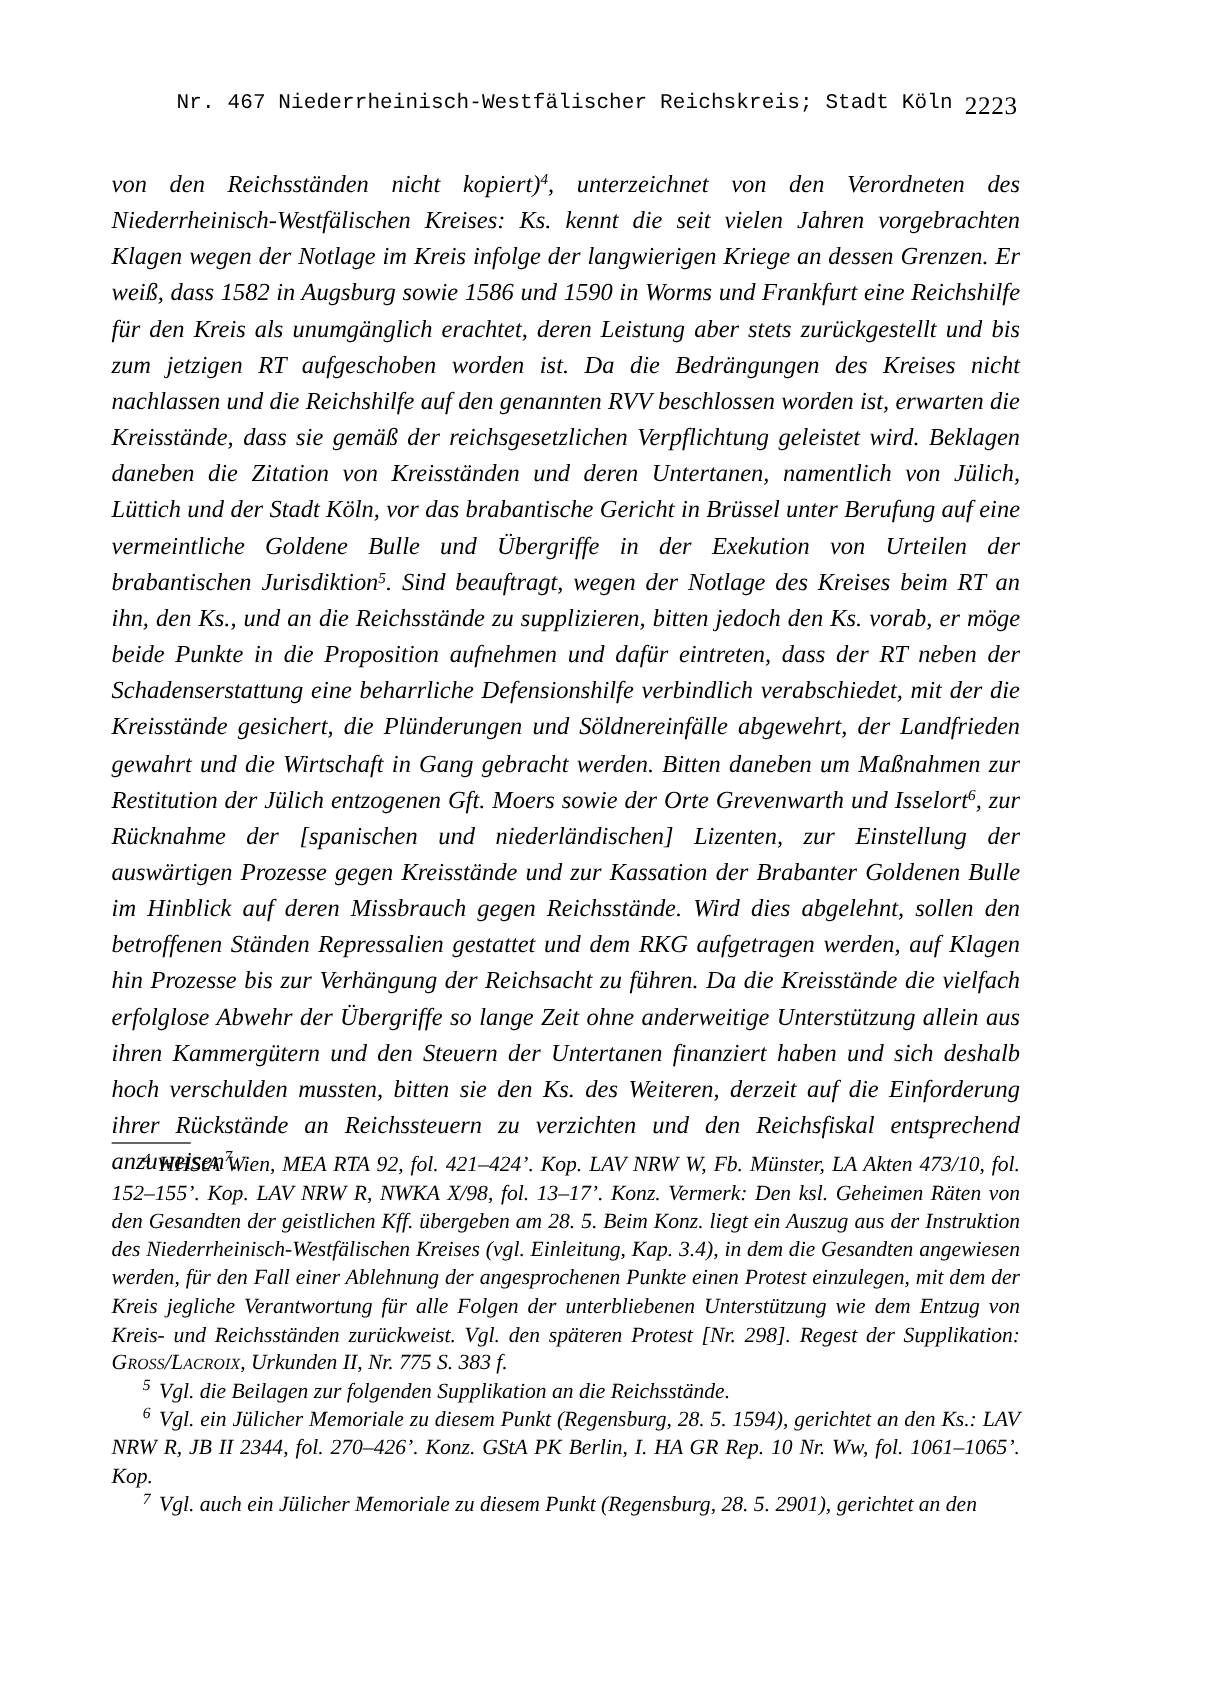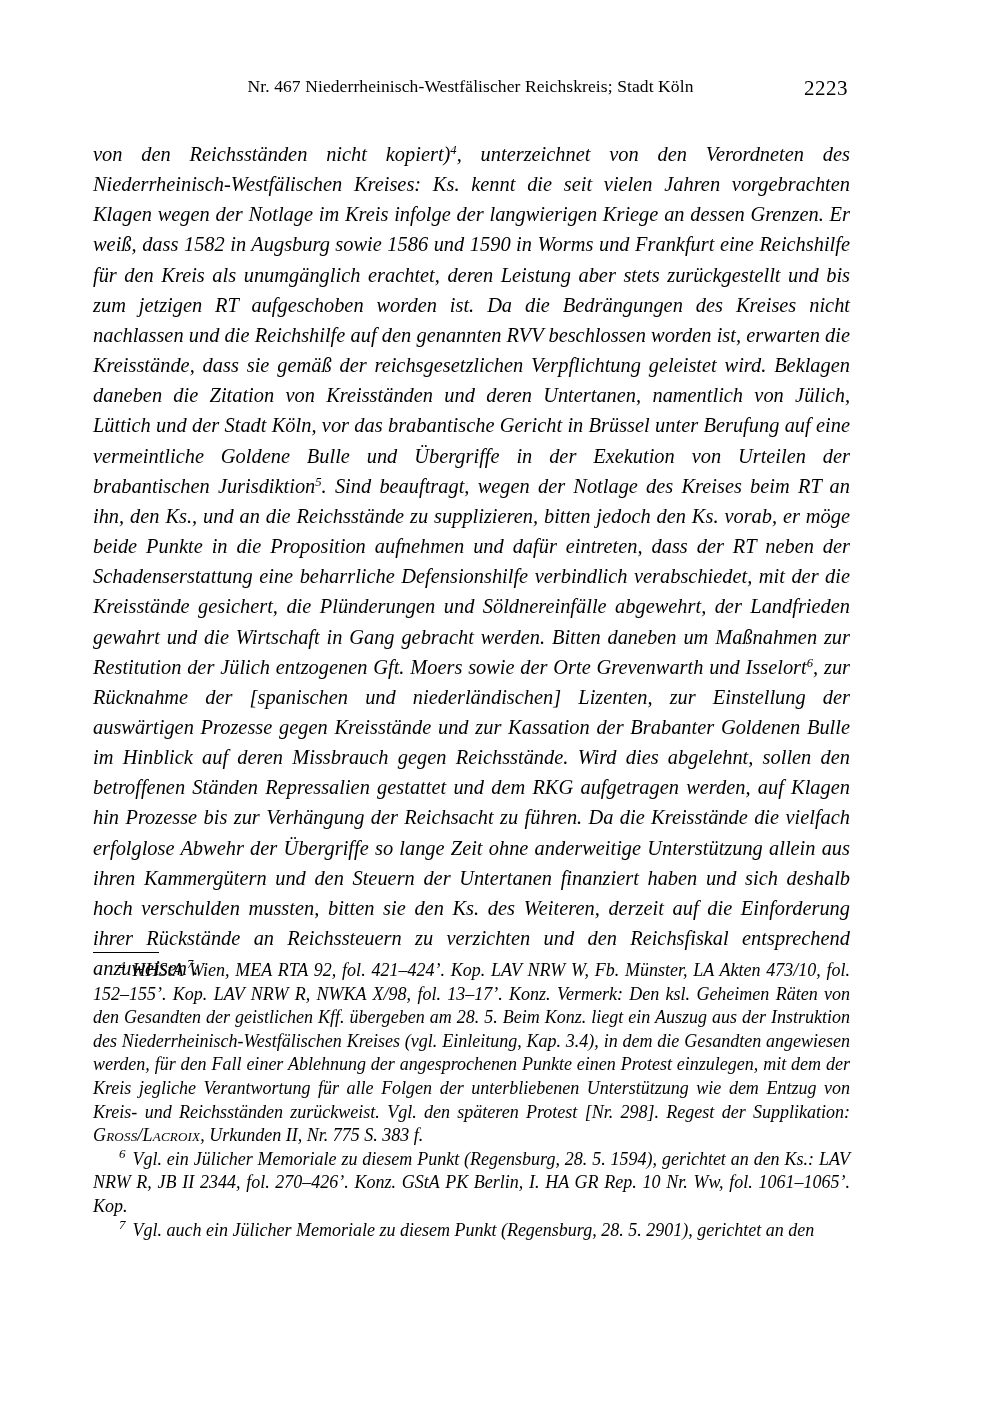--- a/index.html
+++ b/index.html
@@ -34,20 +34,21 @@
     height: 30px;
     display: flex;
     align-items: baseline;
     justify-content: center;
     font-size: 17.5px;
     letter-spacing: 0.1px;
   }
   .running-head-title {
     font-style: normal;
     white-space: nowrap;
+    font-family: Liberation Mono, monospace;
   }
   .page-number {
     position: absolute;
     right: 0;
     top: 0;
     font-size: 21px;
     font-style: normal;
     letter-spacing: 0.5px;
     margin-left: 32px;
   }
@@ -131,20 +132,23 @@
   </div>
 
   <div class="fn-rule"></div>
 
   <div class="footnotes">
 
     <p class="fn">
       <span class="fn-mark">4</span><span>HHStA Wien, MEA RTA 92, fol. 421–424’. Kop. LAV NRW W, Fb. Münster, LA Akten 473/10, fol. 152–155’. Kop. LAV NRW R, NWKA X/98, fol. 13–17’. Konz. Vermerk: Den ksl. Geheimen Räten von den Gesandten der geistlichen Kff. übergeben am 28. 5. Beim Konz. liegt ein Auszug aus der Instruktion des Niederrheinisch-Westfälischen Kreises (vgl. Einleitung, Kap. 3.4), in dem die Gesandten angewiesen werden, für den Fall einer Ablehnung der angesprochenen Punkte einen Protest einzulegen, mit dem der Kreis jegliche Verantwortung für alle Folgen der unterbliebenen Unterstützung wie dem Entzug von Kreis- und Reichsständen zurückweist. Vgl. den späteren Protest [Nr. 298]. Regest der Supplikation: </span><span class="smallcaps">Gross/Lacroix</span><span>, Urkunden II, Nr. 775 S. 383 f.</span>
     </p>
 
+    <p class="fn">
+      <span class="fn-mark">5</span><span>Vgl. die Beilagen zur folgenden Supplikation an die Reichsstände.</span>
+    </p>
 
     <p class="fn">
       <span class="fn-mark">6</span><span>Vgl. ein Jülicher Memoriale zu diesem Punkt (Regensburg, 28. 5. 1594), gerichtet an den Ks.: LAV NRW R, JB II 2344, fol. 270–426’. Konz. GStA PK Berlin, I. HA GR Rep. 10 Nr. Ww, fol. 1061–1065’. Kop.</span>
     </p>
 
     <p class="fn">
       <span class="fn-mark">7</span><span>Vgl. auch ein Jülicher Memoriale zu diesem Punkt (Regensburg, 28. 5. 2901), gerichtet an den</span>
     </p>
 
   </div>

